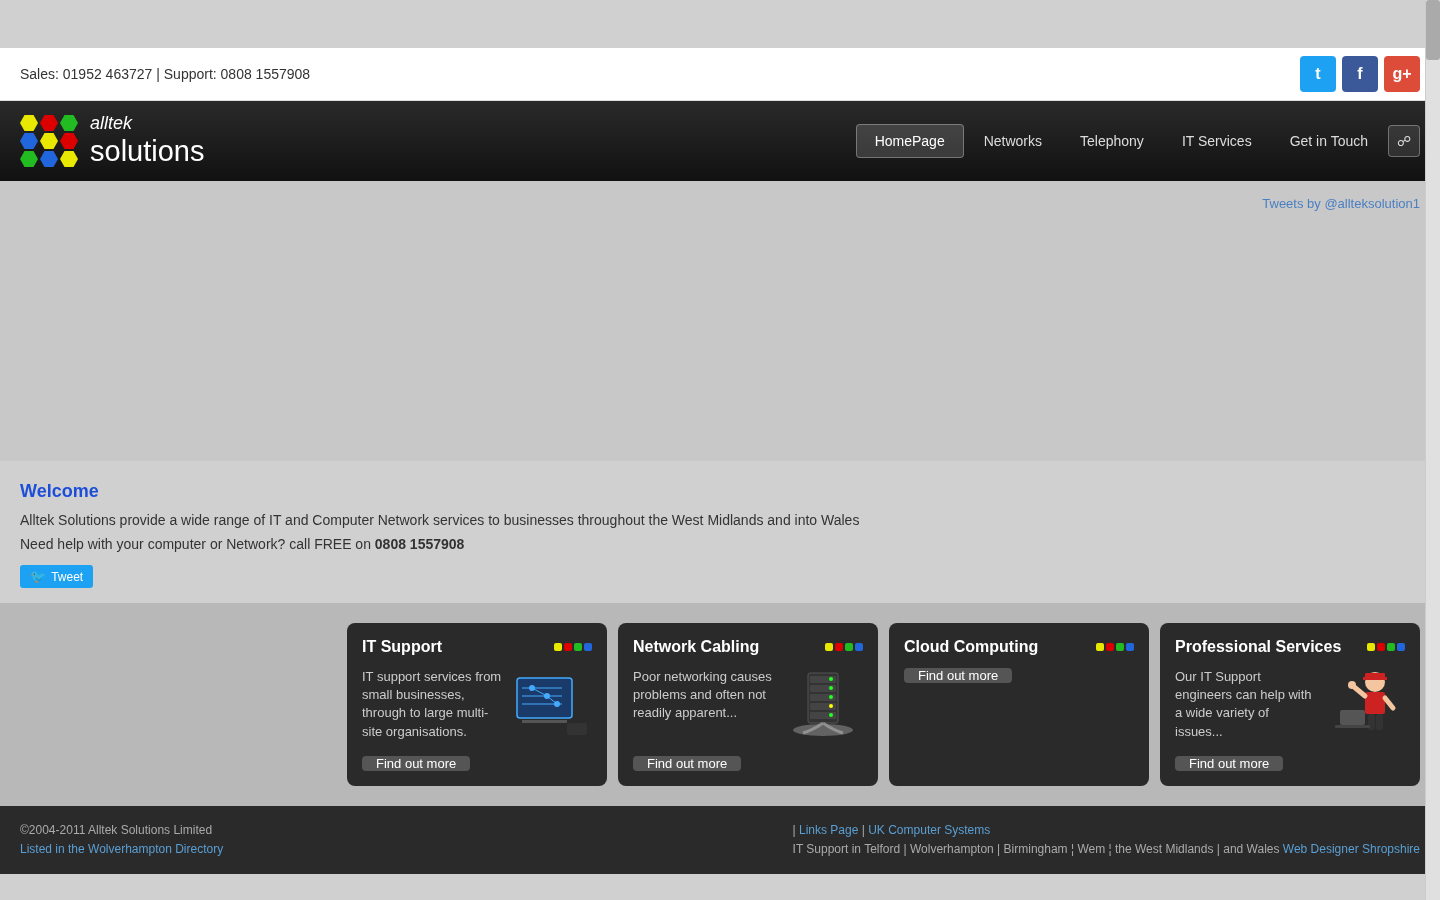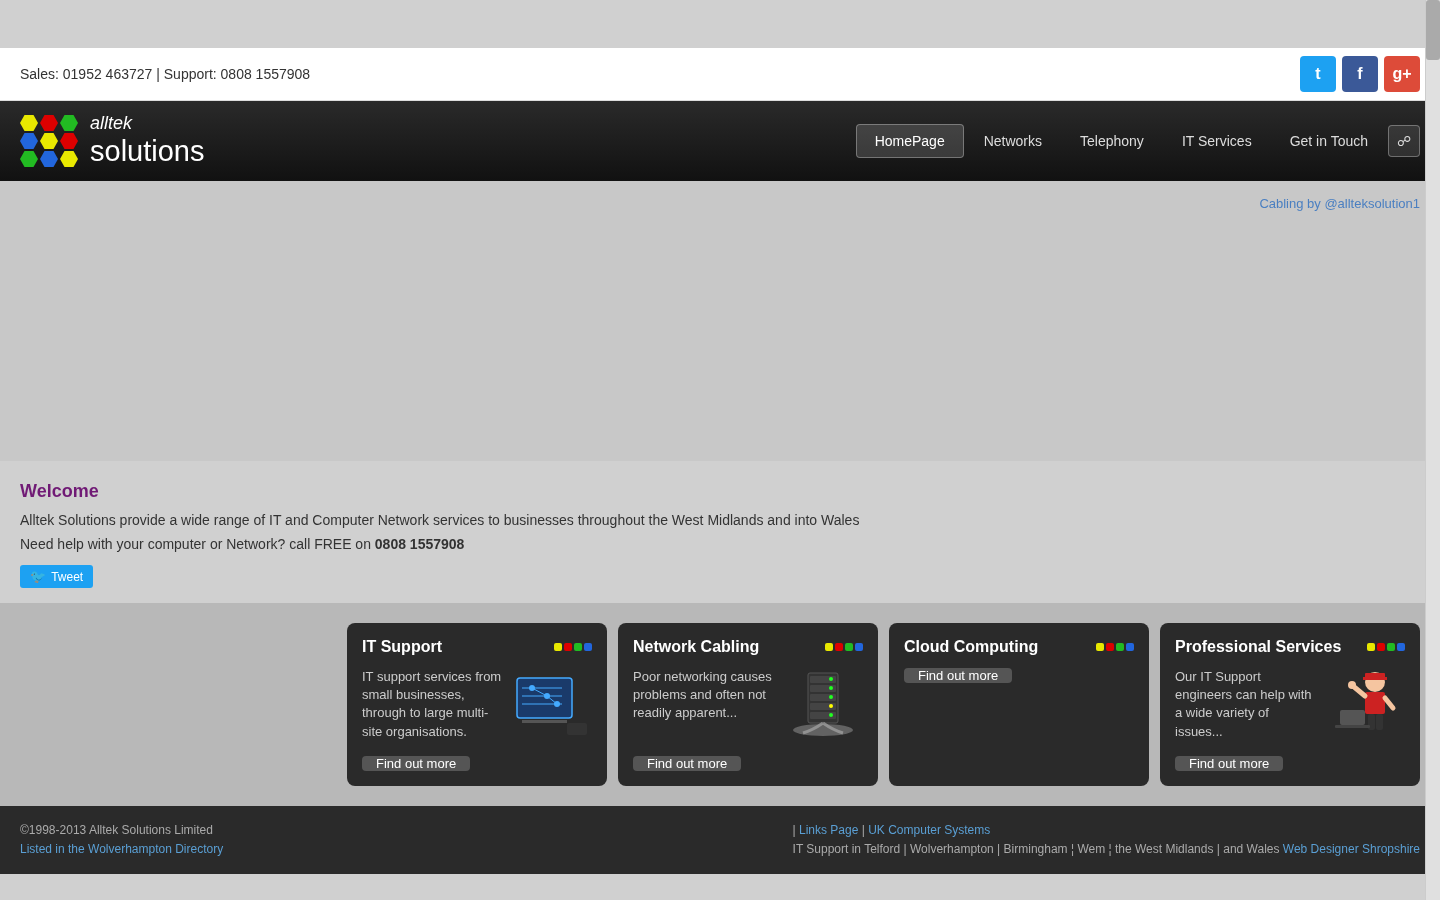--- a/index.html
+++ b/index.html
@@ -80,21 +80,21 @@
     .tweets-link {
       position: absolute; right: 20px; top: 15px;
       color: #4a7fc1; text-decoration: none; font-size: 13px;
     }
 
     
     #welcome-section {
       background: #d0d0d0;
       padding: 20px 20px 15px 20px;
     }
-    #welcome-section h2 { font-size: 18px; font-weight: bold; margin-bottom: 10px; color: #701a75; }
+    #welcome-section h2 { font-size: 18px; font-weight: bold; margin-bottom: 10px; color: #1d4ed8; }
     #welcome-section p { margin-bottom: 8px; font-size: 14px; color: #333; }
     .tweet-button {
       display: inline-flex; align-items: center; gap: 5px;
       background: #1da1f2; color: #fff;
       padding: 4px 10px; border-radius: 3px;
       font-size: 12px; cursor: pointer; margin-top: 5px;
       border: none;
     }
     .tweet-bird { font-size: 13px; }
 
@@ -244,21 +244,21 @@
     <a class="nav-item" href="#">Get in Touch</a>
     <div class="nav-rss">
       <span>☍</span>
     </div>
   </nav>
 </div>
 
 <div id="main-wrapper">
 
   <div id="hero">
-    <a class="tweets-link" href="#">Cabling by @allteksolution1</a>
+    <a class="tweets-link" href="#">Tweets by @allteksolution1</a>
   </div>
 
   <div id="welcome-section">
     <h2>Welcome</h2>
     <p>Alltek Solutions provide a wide range of IT and Computer Network services to businesses throughout the West Midlands and into Wales</p>
     <p>
       <span>Need help with your computer or Network? call FREE on </span><strong>0808 1557908</strong>
     </p>
     <button class="tweet-button">
       <span class="tweet-bird">🐦</span>
@@ -386,21 +386,21 @@
       </div>
       <button class="find-out-btn">Find out more</button>
     </div>
 
   </div>
 
 </div>
 
 <div id="footer">
   <div class="footer-left">
-    <p>©1998-2013 Alltek Solutions Limited</p>
+    <p>©2004-2011 Alltek Solutions Limited</p>
     <p>
       <a href="#">Listed in the Wolverhampton Directory</a>
     </p>
   </div>
   <div class="footer-right">
     <p>
       | <a href="#">Links Page</a>
       | <a href="#">UK Computer Systems</a>
     </p>
     <p>

